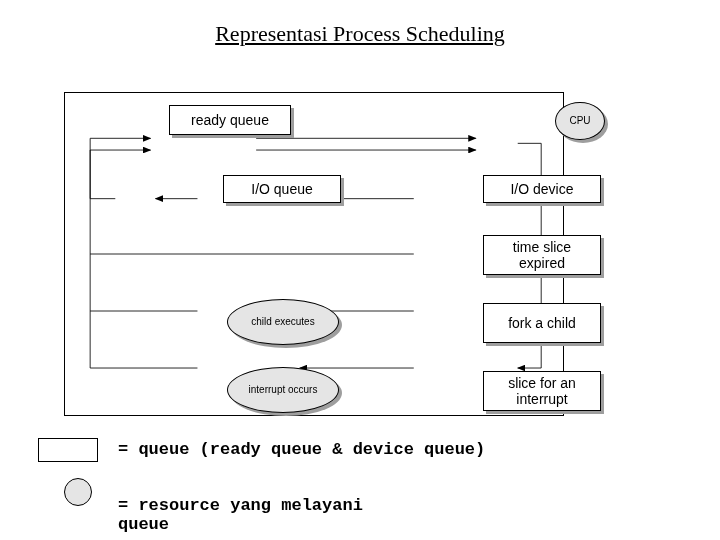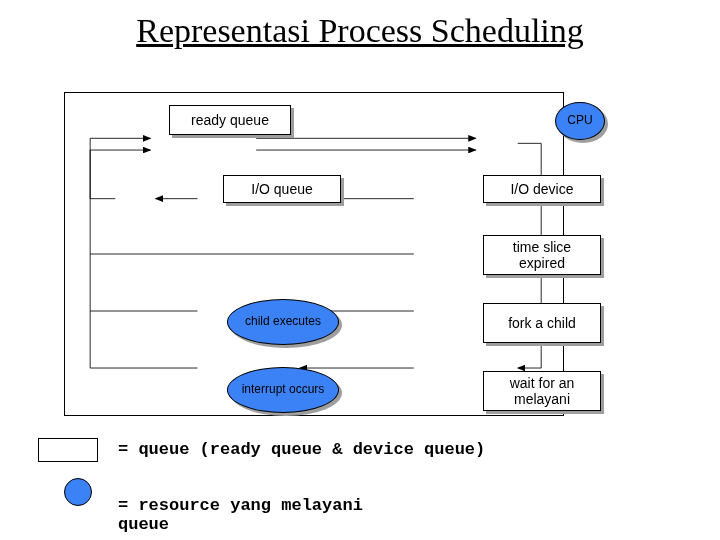--- a/index.html
+++ b/index.html
@@ -7,23 +7,23 @@
     margin: 0;
     width: 720px;
     height: 540px;
     background: #ffffff;
     font-family: Arial, Helvetica, sans-serif;
     color: #000;
   }
   .title {
     text-align: center;
     font-family: "Times New Roman", Times, serif;
-    font-size: 34px;
+    font-size: 22px;
     line-height: 1.1;
-    padding-top: 12px;
+    padding-top: 22px;
     text-decoration: underline;
   }
   .diagram-frame {
     position: absolute;
     left: 64px;
     top: 92px;
     width: 500px;
     height: 324px;
     border: 1.5px solid #000;
     background: #fff;
@@ -38,23 +38,23 @@
     align-items: center;
     justify-content: center;
     text-align: center;
     box-shadow: 3px 3px 0 #9e9e9e;
     padding: 2px 6px;
     white-space: normal;
     line-height: 1.15;
   }
   .node-ell, .legend-circ {
     position: absolute;
-    background: #3b82f6;
+    background: #e5e5e5;
     border: 1px solid #000;
-    font-size: 12px;
+    font-size: 10px;
     display: flex;
     align-items: center;
     justify-content: center;
     text-align: center;
     border-radius: 50%;
     box-shadow: 3px 3px 0 #9e9e9e;
     padding: 2px 6px;
     line-height: 1.15;
   }
   .legend-rect { position: absolute; }
@@ -127,20 +127,20 @@
   <div class="node-rect" style="left:418px; top:82px; width:118px; height:28px;">I/O device</div>
 
   <div class="node-rect" style="left:418px; top:142px; width:118px; height:40px;">time slice expired</div>
 
   <div class="node-ell" style="left:162px; top:206px; width:112px; height:46px;">child executes</div>
 
   <div class="node-rect" style="left:418px; top:210px; width:118px; height:40px;">fork a child</div>
 
   <div class="node-ell" style="left:162px; top:274px; width:112px; height:46px;">interrupt occurs</div>
 
-  <div class="node-rect" style="left:418px; top:278px; width:118px; height:40px;">wait for an melayani</div>
+  <div class="node-rect" style="left:418px; top:278px; width:118px; height:40px;">slice for an interrupt</div>
 </div>
 
 <div class="legend-rect" style="left:38px; top:438px; width:60px; height:24px; box-shadow:none;"></div>
 <div class="legend-text" style="left:118px; top:440px;">= queue (ready queue &amp; device queue)</div>
 
 <div class="legend-circ" style="left:64px; top:478px; width:28px; height:28px; box-shadow:none;"></div>
 <div class="legend-text" style="left:118px; top:496px; width:260px;">= resource yang melayani queue</div>
 
 </body></html>

